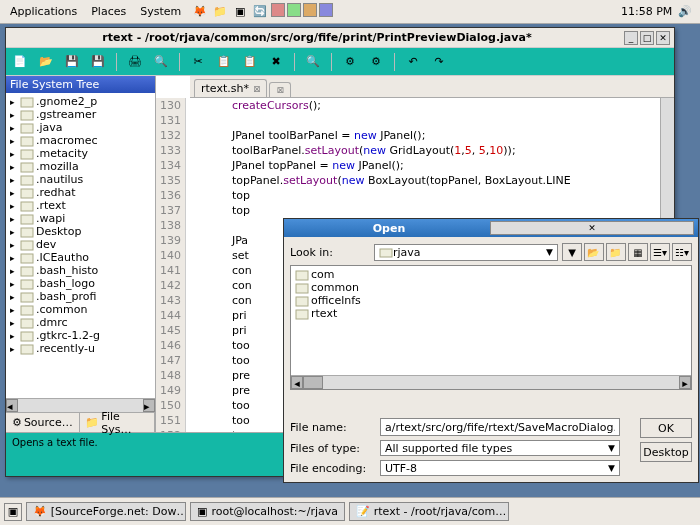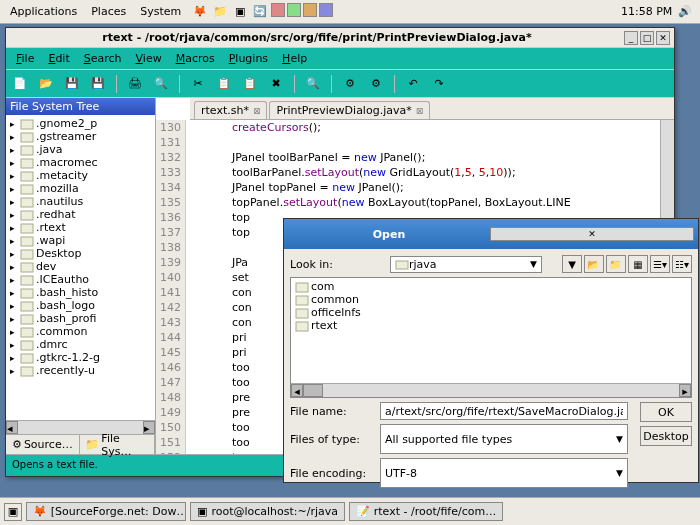--- a/index.html
+++ b/index.html
@@ -38,38 +38,38 @@
 .etab-close { font-size: 9px; color: #888; }
 .code-area { flex: 1; display: flex; font-family: monospace; font-size: 11px; overflow: hidden; position: relative; }
 .gutter { background: #ede9e3; color: #888; padding: 0 4px; text-align: right; border-right: 1px solid #ccc; line-height: 15px; }
 .code { flex: 1; padding: 0 4px; line-height: 15px; white-space: pre; overflow: hidden; }
 .vscroll { width: 14px; background: #ddd; border-left: 1px solid #aaa; }
 .code .kw-new { color: #0000cc; }
 .code .num { color: #cc0000; }
 .code .fn { color: #770077; }
 .statusbar { height: 20px; border-top: 1px solid #aaa; padding: 2px 6px; font-size: 10px; display: flex; align-items: center; }
 .open-dialog { position: absolute; left: 283px; top: 218px; width: 416px; height: 265px; background: #ede9e3; border: 1px solid #333; }
-.open-title { background: linear-gradient(#4a8fd8, #2a6fb8); color: #fff; height: 30px; display: flex; align-items: center; padding: 0 4px; font-weight: bold; }
+.open-title { background: linear-gradient(#4a8fd8, #2a6fb8); color: #fff; height: 18px; display: flex; align-items: center; padding: 0 4px; font-weight: bold; }
 .open-title span { flex: 1; text-align: center; }
 .open-title .x { width: 14px; height: 14px; background: #ddd; color: #000; display: flex; align-items: center; justify-content: center; border: 1px solid #888; font-size: 9px; }
 .open-body { padding: 6px; display: flex; flex-direction: column; gap: 4px; height: calc(100% - 18px); }
-.open-row { display: flex; align-items: center; gap: 20px; }
+.open-row { display: flex; align-items: center; gap: 4px; }
 .open-label { width: 80px; }
 .lookin-combo { flex: 1; background: #fff; border: 1px solid #888; padding: 1px 4px; display: flex; align-items: center; }
 .lookin-btns { display: flex; gap: 2px; }
 .lbtn { width: 20px; height: 18px; border: 1px solid #888; background: #ede9e3; display: flex; align-items: center; justify-content: center; cursor: pointer; font-size: 10px; }
 .file-list { flex: 1; background: #fff; border: 1px solid #888; padding: 2px; overflow: auto; position: relative; }
 .file-item { display: flex; align-items: center; gap: 2px; padding: 0 2px; cursor: pointer; }
 .file-list-scroll { position: absolute; bottom: 0; left: 0; right: 0; height: 14px; background: #ddd; border-top: 1px solid #aaa; display: flex; }
-.open-bottom { display: flex; gap: 12px; }
+.open-bottom { display: flex; gap: 20px; margin-top: 24px; }
 .open-fields { flex: 1; display: flex; flex-direction: column; gap: 4px; }
 .field-row { display: flex; align-items: center; gap: 4px; }
 .field-label { width: 86px; }
 .field-input { flex: 1; background: #fff; border: 1px solid #888; padding: 1px 4px; height: 18px; }
-.field-combo { flex: 1; background: #fff; border: 1px solid #888; padding: 1px 4px; height: 30px; display: flex; align-items: center; }
+.field-combo { flex: 1; background: #fff; border: 1px solid #888; padding: 1px 4px; height: 16px; display: flex; align-items: center; }
 .open-btns { display: flex; flex-direction: column; gap: 4px; }
 .dlgbtn { width: 52px; height: 20px; border: 1px solid #888; background: #ede9e3; cursor: pointer; font-size: 11px; }
 .taskbar { position: absolute; bottom: 0; left: 0; right: 0; height: 28px; background: #ede9e3; border-top: 1px solid #aaa; display: flex; align-items: center; padding: 0 4px; gap: 4px; }
 .taskbtn { background: #ddd; border: 1px solid #888; padding: 2px 6px; display: flex; align-items: center; gap: 4px; cursor: pointer; font-size: 10px; max-width: 160px; overflow: hidden; white-space: nowrap; }
 svg.folder { width: 14px; height: 12px; }
 .combo-arrow { margin-left: auto; font-size: 9px; }
 </style>
 </head>
 <body>
 
@@ -97,29 +97,20 @@
 
 <div class="window win-editor">
   <div class="titlebar">
     <span class="title">rtext - /root/rjava/common/src/org/fife/print/PrintPreviewDialog.java*</span>
     <div class="winbtns">
       <span class="wbtn">_</span>
       <span class="wbtn">□</span>
       <span class="wbtn">✕</span>
     </div>
   </div>
-  <div class="menubar" id="menubar">
-      <span class="menuitem"><u>F</u>ile</span>
-      <span class="menuitem"><u>E</u>dit</span>
-      <span class="menuitem"><u>S</u>earch</span>
-      <span class="menuitem"><u>V</u>iew</span>
-      <span class="menuitem"><u>M</u>acros</span>
-      <span class="menuitem"><u>P</u>lugins</span>
-      <span class="menuitem"><u>H</u>elp</span>
-    </div>
   <div class="toolbar" id="toolbar">
       <span class="tbtn">📄</span>
       <span class="tbtn">📂</span>
       <span class="tbtn">💾</span>
       <span class="tbtn">💾</span>
       <div class="tbsep"></div>
       <span class="tbtn">🖨</span>
       <span class="tbtn">🔍</span>
       <div class="tbsep"></div>
       <span class="tbtn">✂</span>
@@ -296,21 +287,20 @@
           </div>
       </div>
     </div>
     <div class="editor-main">
       <div class="editor-tabs">
         <div class="etab">
             <span>rtext.sh*</span>
             <span class="etab-close">⊠</span>
           </div>
         <div class="etab">
-            <span>PrintPreviewDialog.java*</span>
             <span class="etab-close">⊠</span>
           </div>
       </div>
       <div class="code-area">
         <div class="gutter" id="gutter">130<br>131<br>132<br>133<br>134<br>135<br>136<br>137<br>138<br>139<br>140<br>141<br>142<br>143<br>144<br>145<br>146<br>147<br>148<br>149<br>150<br>151<br>152<br></div>
         <div class="code" id="code">            <span class="fn">createCursors</span>();
             
             JPanel toolBarPanel = <span class="kw-new">new</span> JPanel();
             toolBarPanel.<span class="fn">setLayout</span>(<span class="kw-new">new</span> GridLayout(<span class="num">1</span>,<span class="num">5</span>, <span class="num">5</span>,<span class="num">10</span>));
             JPanel topPanel = <span class="kw-new">new</span> JPanel();
@@ -430,15 +420,15 @@
   <div class="taskbtn">
       <span>🦊</span>
       <span>[SourceForge.net: Dow…</span>
     </div>
   <div class="taskbtn">
       <span>▣</span>
       <span>root@localhost:~/rjava</span>
     </div>
   <div class="taskbtn">
       <span>📝</span>
-      <span>rtext - /root/fife/com…</span>
+      <span>rtext - /root/rjava/com…</span>
     </div>
 </div>
 
 </body></html>

